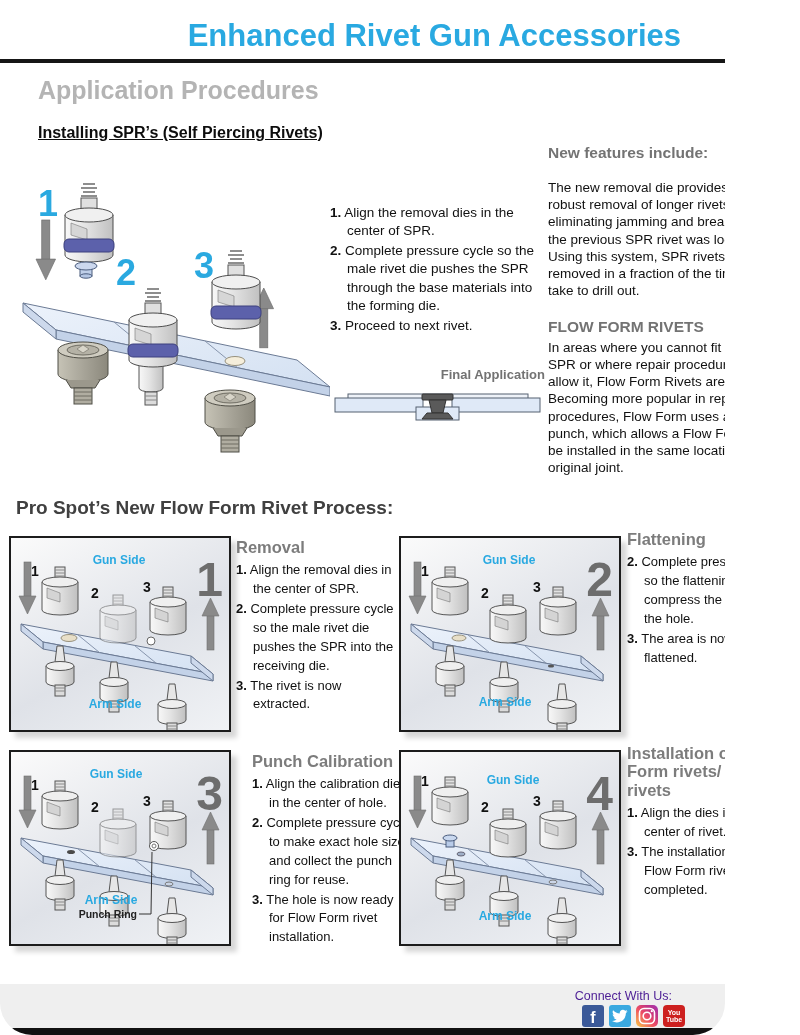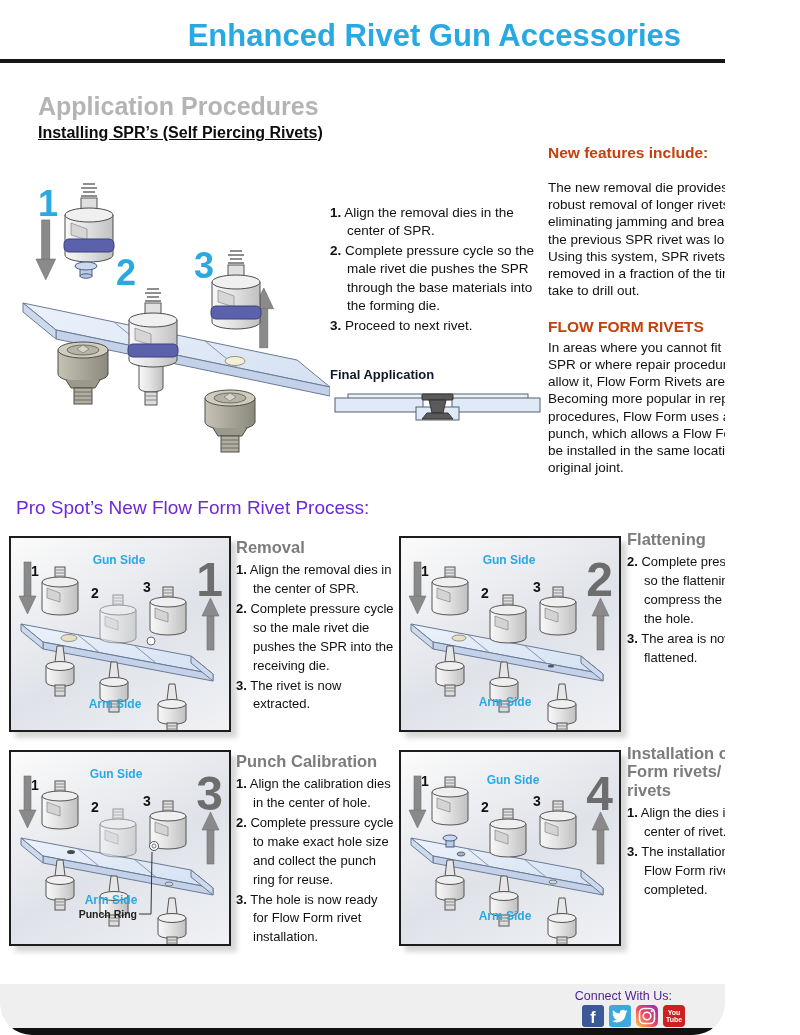--- a/index.html
+++ b/index.html
@@ -3,40 +3,40 @@
 <meta charset="utf-8">
 <style>
   html,body{margin:0;padding:0;background:#fff;}
   #page{position:relative;width:725px;height:1035px;background:#fff;overflow:hidden;
         font-family:"Liberation Sans",sans-serif;color:#111;border-radius:32px;}
   .abs{position:absolute;}
 
   
   .main-title{top:18px;right:44px;font-size:31px;font-weight:bold;color:#29a9e1;letter-spacing:0;}
   .top-rule{top:59px;left:0;width:800px;height:4px;background:#161616;}
-  .app-proc{top:92px;left:38px;font-size:25px;font-weight:bold;color:#b4b4b4;}
+  .app-proc{top:76px;left:38px;font-size:25px;font-weight:bold;color:#b4b4b4;}
   .installing{top:124px;left:38px;font-size:16px;font-weight:bold;color:#0d0d0d;text-decoration:underline;}
 
   
   .spr-steps{left:330px;top:204px;width:215px;font-size:13.5px;line-height:1.37;}
   .steps{list-style:none;margin:0;padding:0;}
   .steps li{padding-left:17px;text-indent:-17px;margin:0 0 1px 0;}
   .steps b{font-weight:bold;}
 
-  .final-label{left:330px;top:367px;width:215px;text-align:left;font-size:13px;
-               font-weight:bold;color:#0f172a;}
+  .final-label{left:330px;top:367px;width:215px;text-align:right;font-size:13px;
+               font-weight:bold;color:#737373;}
   .final-svg{left:330px;top:385px;}
 
   
   .features{left:548px;top:143px;width:250px;font-size:13.5px;line-height:1.28;}
-  .features h4{margin:0 0 2px 0;font-size:15.5px;color:#c2410c;}
+  .features h4{margin:0 0 2px 0;font-size:15.5px;color:#737373;}
   .features .gap{height:14px;}
   .features .gap2{height:17px;}
 
-  .process-heading{left:16px;top:497px;font-size:19px;font-weight:normal;color:#6d28d9;}
+  .process-heading{left:16px;top:497px;font-size:19px;font-weight:bold;color:#404040;}
 
   
   .panel{position:absolute;width:218px;height:192px;border:2px solid #1c1c1c;
          background:linear-gradient(150deg,#fbfbfb 0%,#dfe2e8 55%,#f0f2f5 100%);
          box-shadow:6px 6px 5px rgba(0,0,0,.16);}
   .panel svg{display:block;width:218px;height:192px;}
   .panel-col{position:absolute;width:158px;font-size:13px;line-height:1.45;}
   .panel-col h3{margin:0 0 5px 0;font-size:16.5px;line-height:1.12;color:#7c7c7c;max-width:150px;}
 
   
@@ -287,21 +287,21 @@
       <polyline points="128,162 140,162 141,100" fill="none" stroke="#333"></polyline>
       <text class="pdnum" x="20" y="38">1</text>
       <text class="pdnum" x="80" y="60">2</text>
       <text class="pdnum" x="132" y="54">3</text>
       <text class="pside" x="105" y="26" text-anchor="middle">Gun Side</text>
       <text class="pside" x="100" y="152" text-anchor="middle">Arm Side</text>
       <text class="punchring" x="126" y="166" text-anchor="end">Punch Ring</text>
       <text class="pnum" x="212" y="58" text-anchor="end">3</text>
     </svg>
   </div>
-  <div class="panel-col" style="left:236px;top:752px">
+  <div class="panel-col" style="left:252px;top:752px">
     <h3>Punch Calibration</h3>
     <ul class="steps">
       <li><b>1.</b> <span>Align the calibration dies in the center of hole.</span></li>
       <li><b>2.</b> <span>Complete pressure cycle to make exact hole size and collect the punch ring for reuse.</span></li>
       <li><b>3.</b> <span>The hole is now ready for Flow Form rivet installation.</span></li>
     </ul>
   </div>
 
   <div class="panel" style="left:399px;top:750px">
     <svg viewBox="0 0 218 192">

